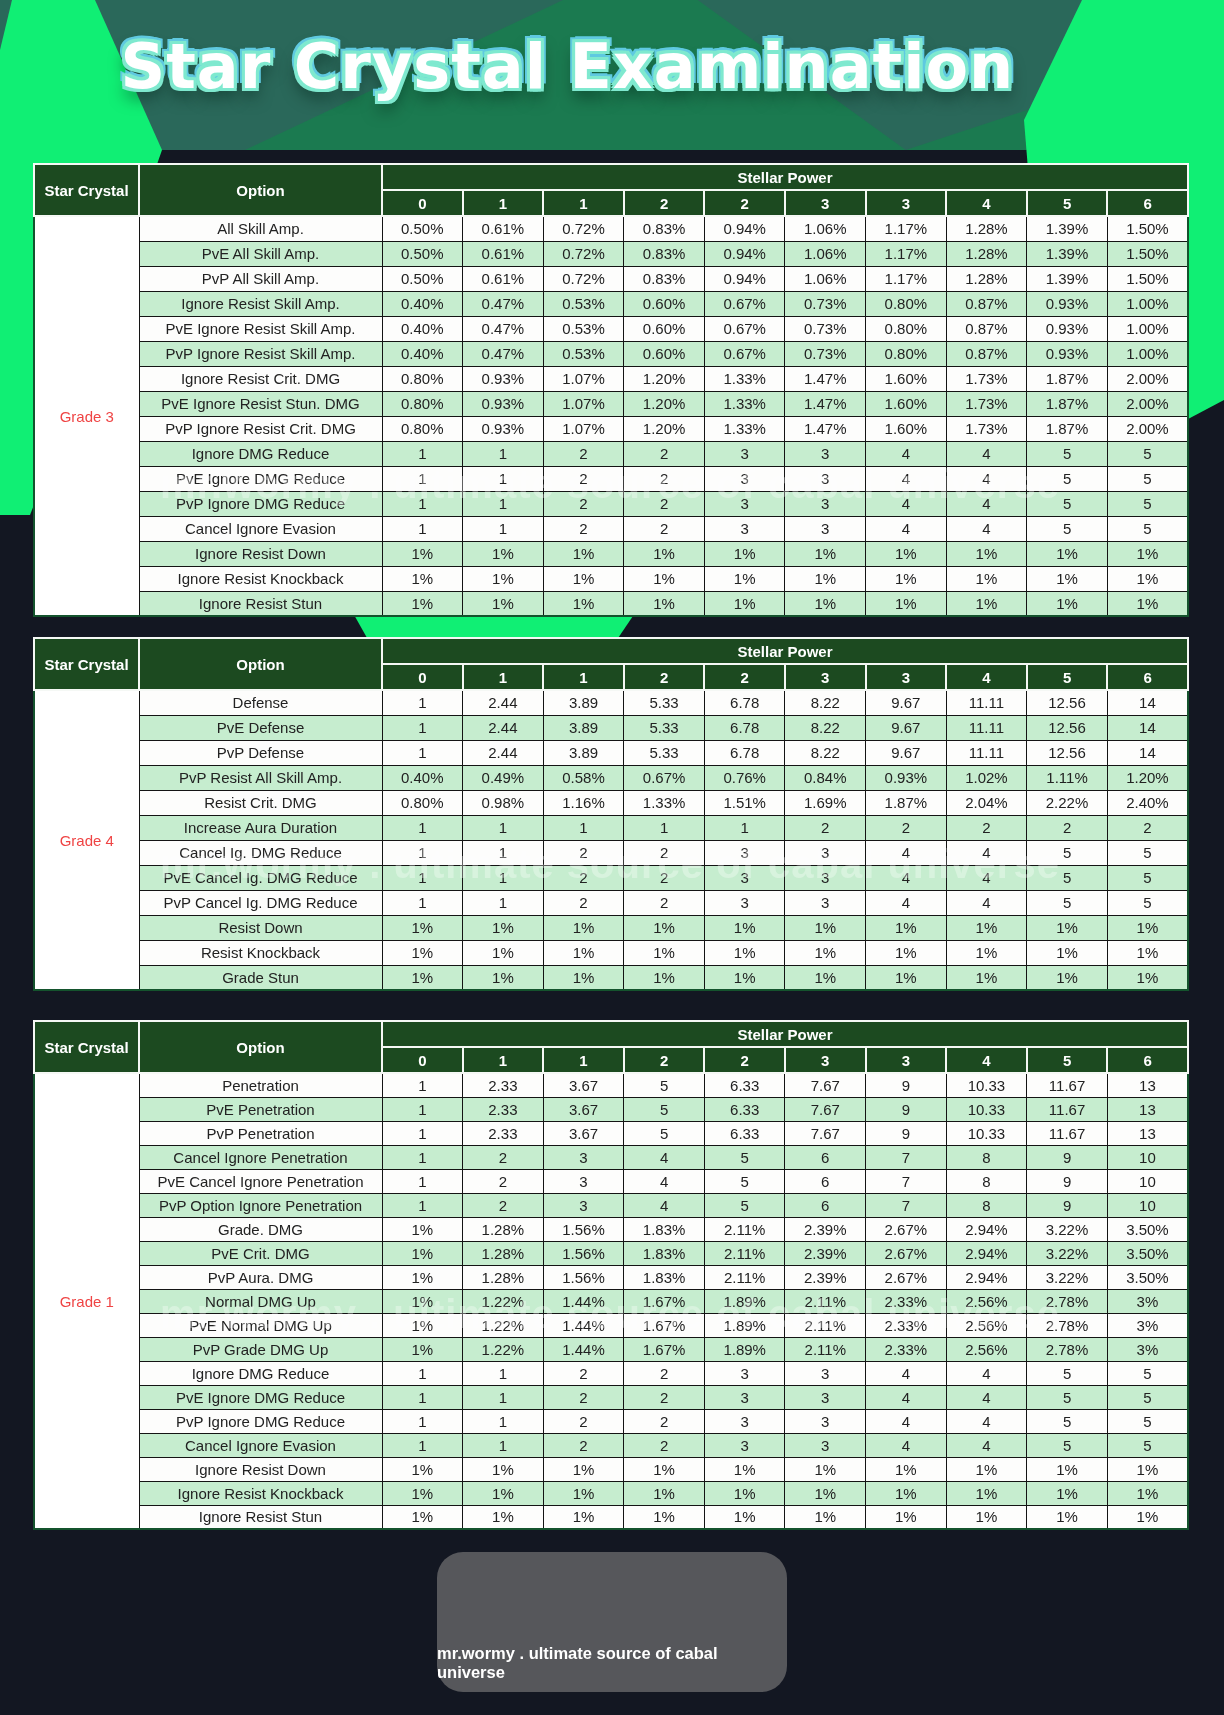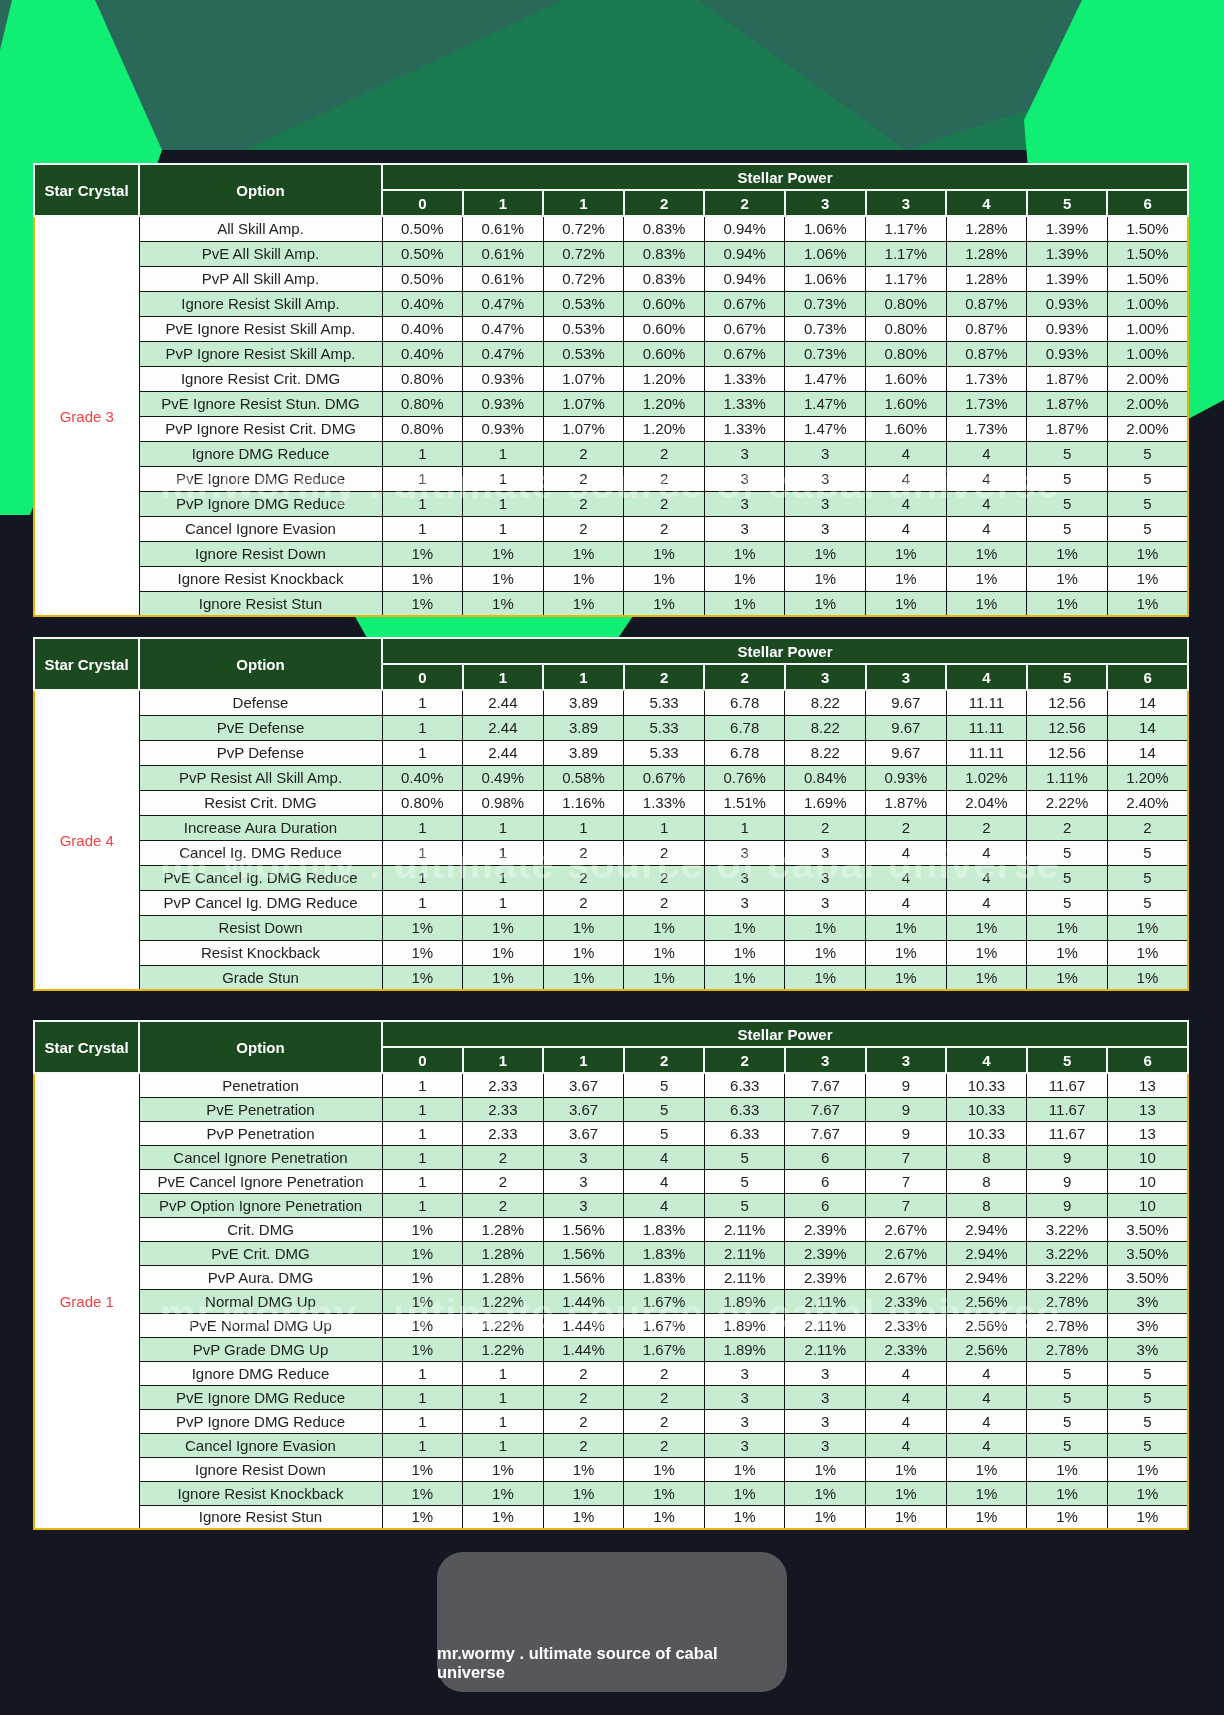--- a/index.html
+++ b/index.html
@@ -35,21 +35,21 @@
     font-size:62px; letter-spacing:1px; color:#ffffff;
     text-shadow:
       -3px 0 0 #7fe9cf, 3px 0 0 #7fe9cf, 0 3px 0 #7fe9cf, 0 -3px 0 #7fe9cf,
       -3px -3px 0 #7fe9cf, 3px -3px 0 #7fe9cf, -3px 3px 0 #7fe9cf, 3px 3px 0 #7fe9cf,
       0 -6px 0 #5fc9e0, -5px -5px 0 #5fc9e0, 5px -5px 0 #5fc9e0,
       0 9px 16px rgba(0,30,20,0.55);
   }
 
   
   .sc-table { position:absolute; left:33px; width:1154px; z-index:2;
-    border-collapse:collapse; table-layout:fixed; border:2px solid #eab308;padding-left:7px; }
+    border-collapse:collapse; table-layout:fixed; border:2px solid #14532d;padding-left:7px; }
   .t1 { top:163px; } .t2 { top:637px; } .t3 { top:1020px; }
   .sc-table thead tr { height:26px; }
   .t1 tbody tr, .t2 tbody tr { height:25px; }
   .t3 tbody tr { height:24px; }
   .sc-table th { background:var(--header-green,#1c4a20); color:#fff; font-weight:bold;
     font-size:15px; text-align:center; border:2px solid #f5f8f5; }
   .sc-table td { border:1px solid #141414; font-size:15px; color:#222; text-align:center;
     overflow:hidden; white-space:nowrap; }
   .sc-table tr.odd  td { background:#fdfdfc; }
   .sc-table tr.even td { background:var(--row-green,#c6edcf); }
@@ -76,20 +76,21 @@
 <div class="page">
 
   <div class="deco-band">
     <div class="deco-teal-left"></div>
     <div class="deco-teal-right"></div>
   </div>
   <div class="deco-bright-left"></div>
   <div class="deco-bright-right"></div>
   <div class="deco-trapezoid"></div>
 
+  <h1 class="title">Star Crystal Examination</h1>
 
   <table class="sc-table t1">
       <colgroup>
         <col style="width:105px">
         <col style="width:243px">
         <col style="width:80.6px">
         <col style="width:80.6px">
         <col style="width:80.6px">
         <col style="width:80.6px">
         <col style="width:80.6px">
@@ -632,21 +633,21 @@
           <td>3</td>
           <td>4</td>
           <td>5</td>
           <td>6</td>
           <td>7</td>
           <td>8</td>
           <td>9</td>
           <td>10</td>
         </tr>
         <tr class="odd">
-          <td>Crit. DMG</td>
+          <td>Grade. DMG</td>
           <td>1%</td>
           <td>1.28%</td>
           <td>1.56%</td>
           <td>1.83%</td>
           <td>2.11%</td>
           <td>2.39%</td>
           <td>2.67%</td>
           <td>2.94%</td>
           <td>3.22%</td>
           <td>3.50%</td>

